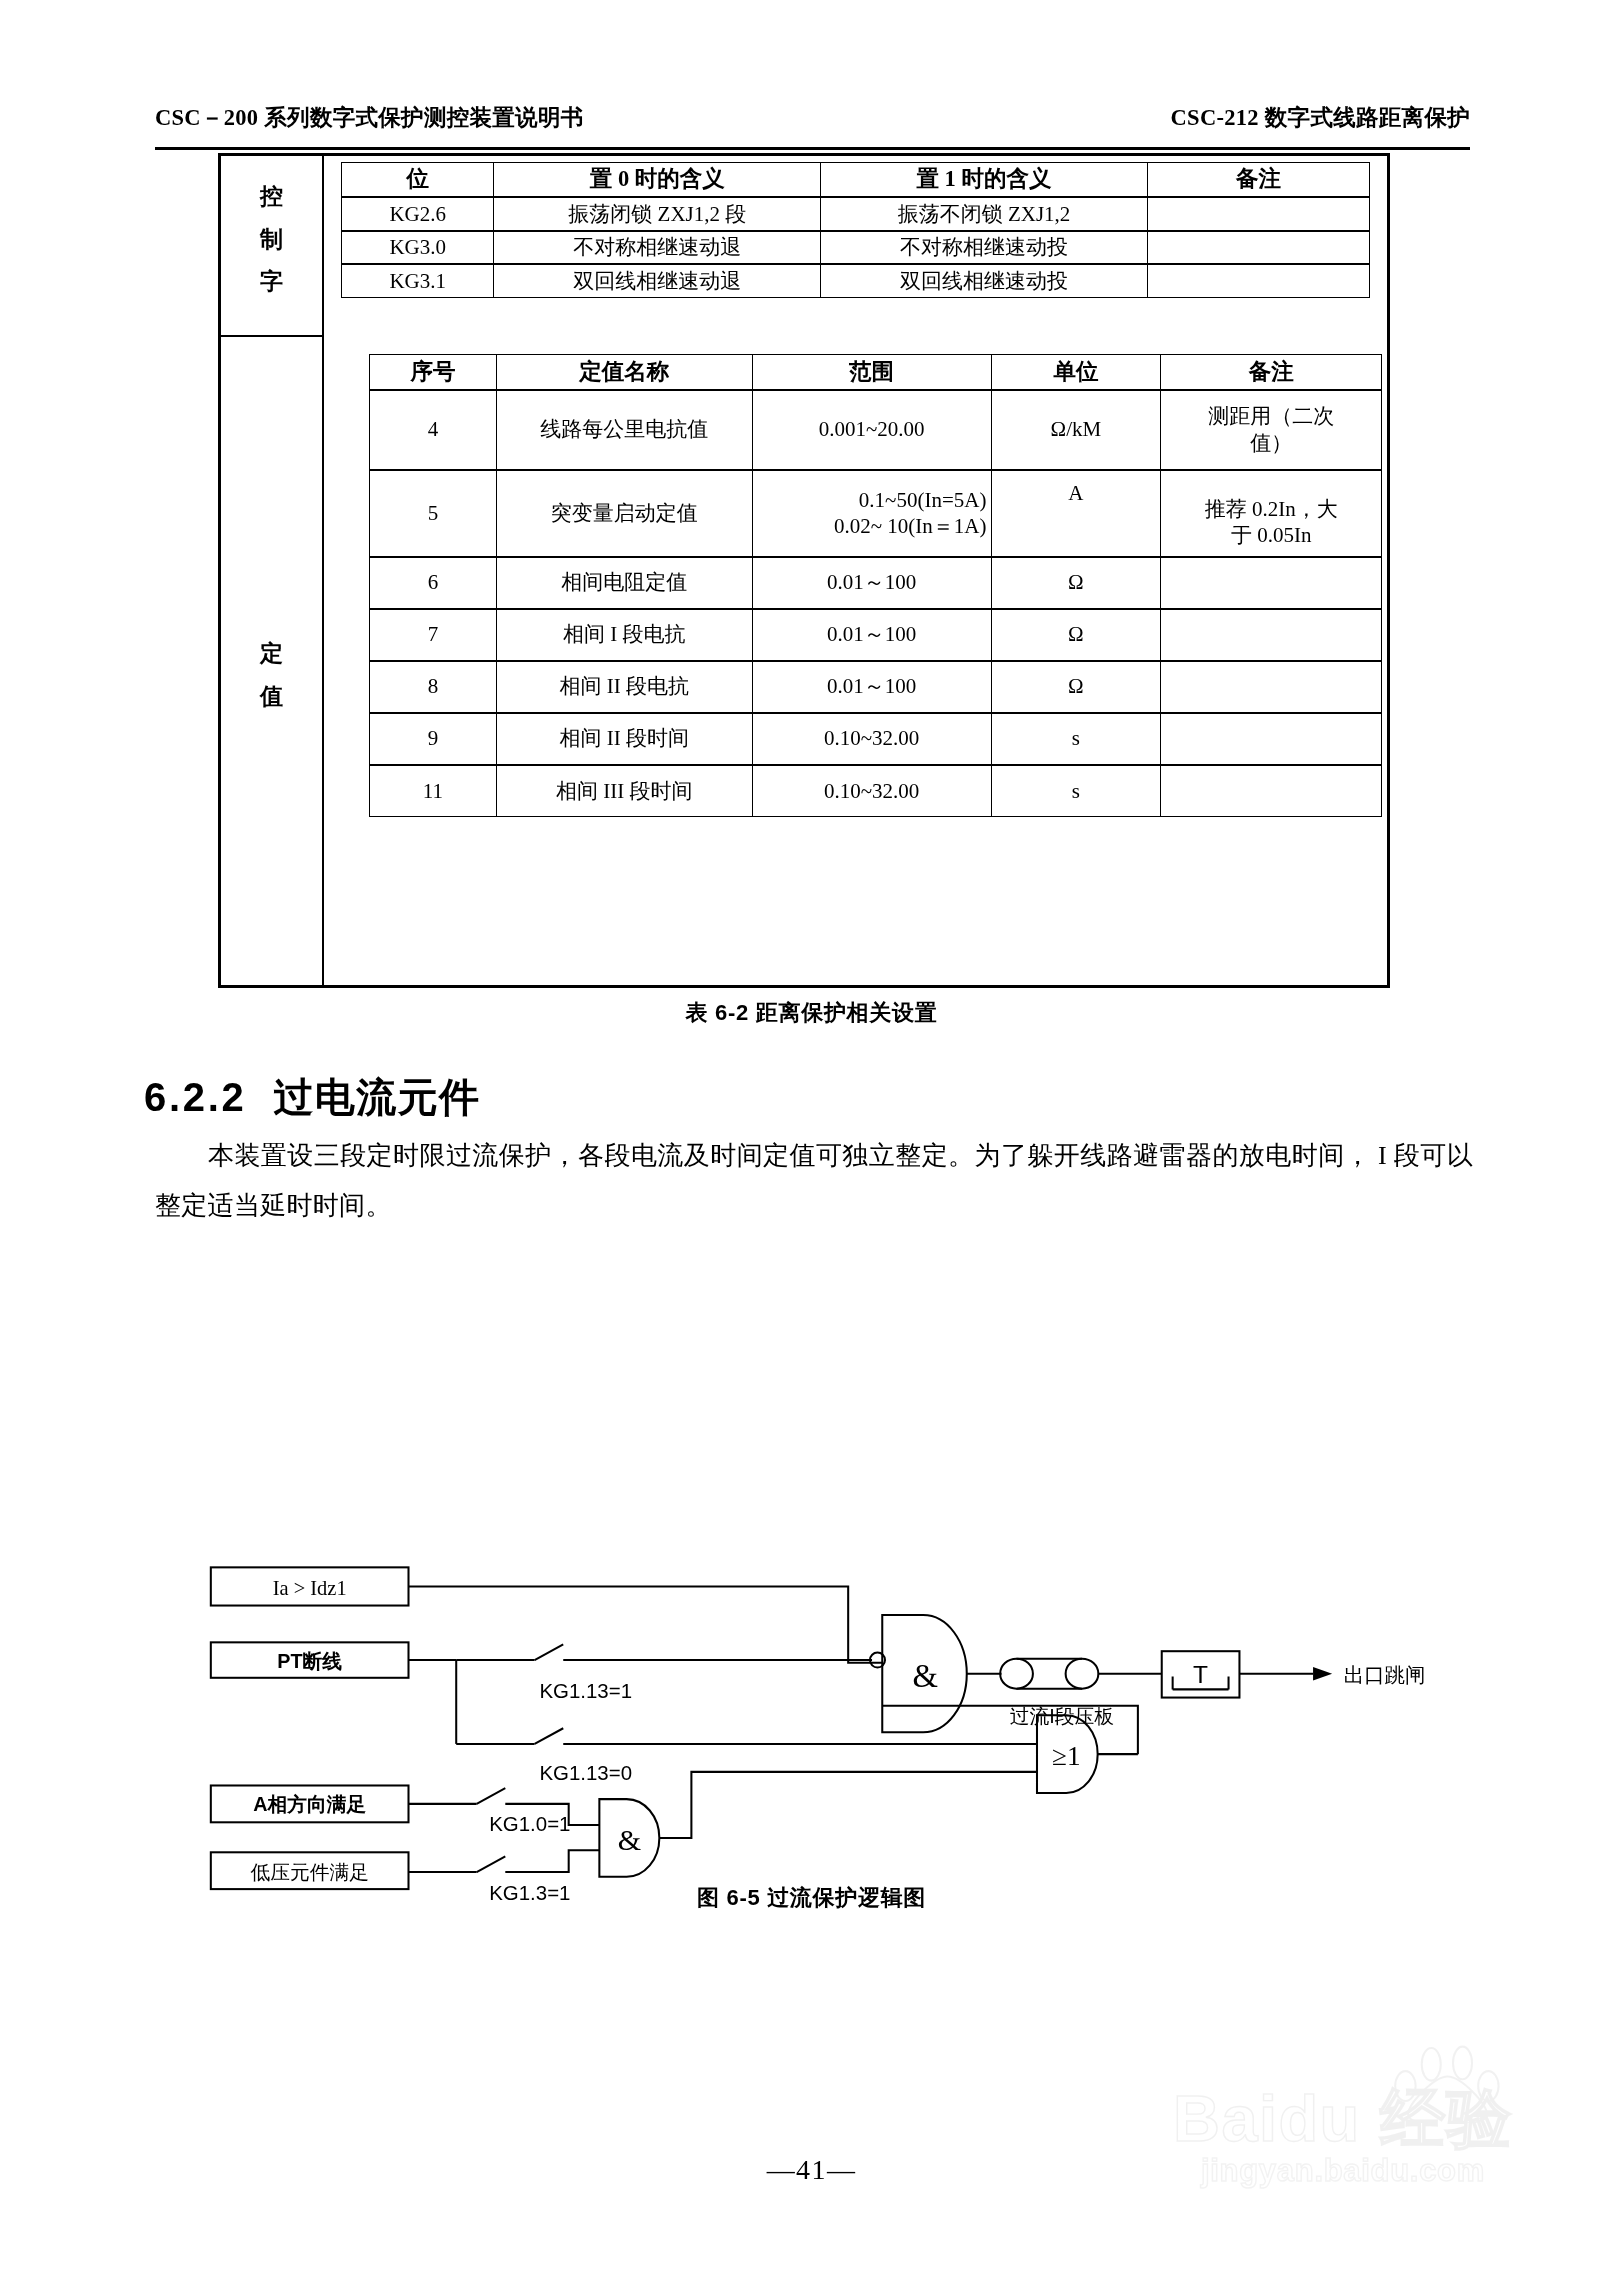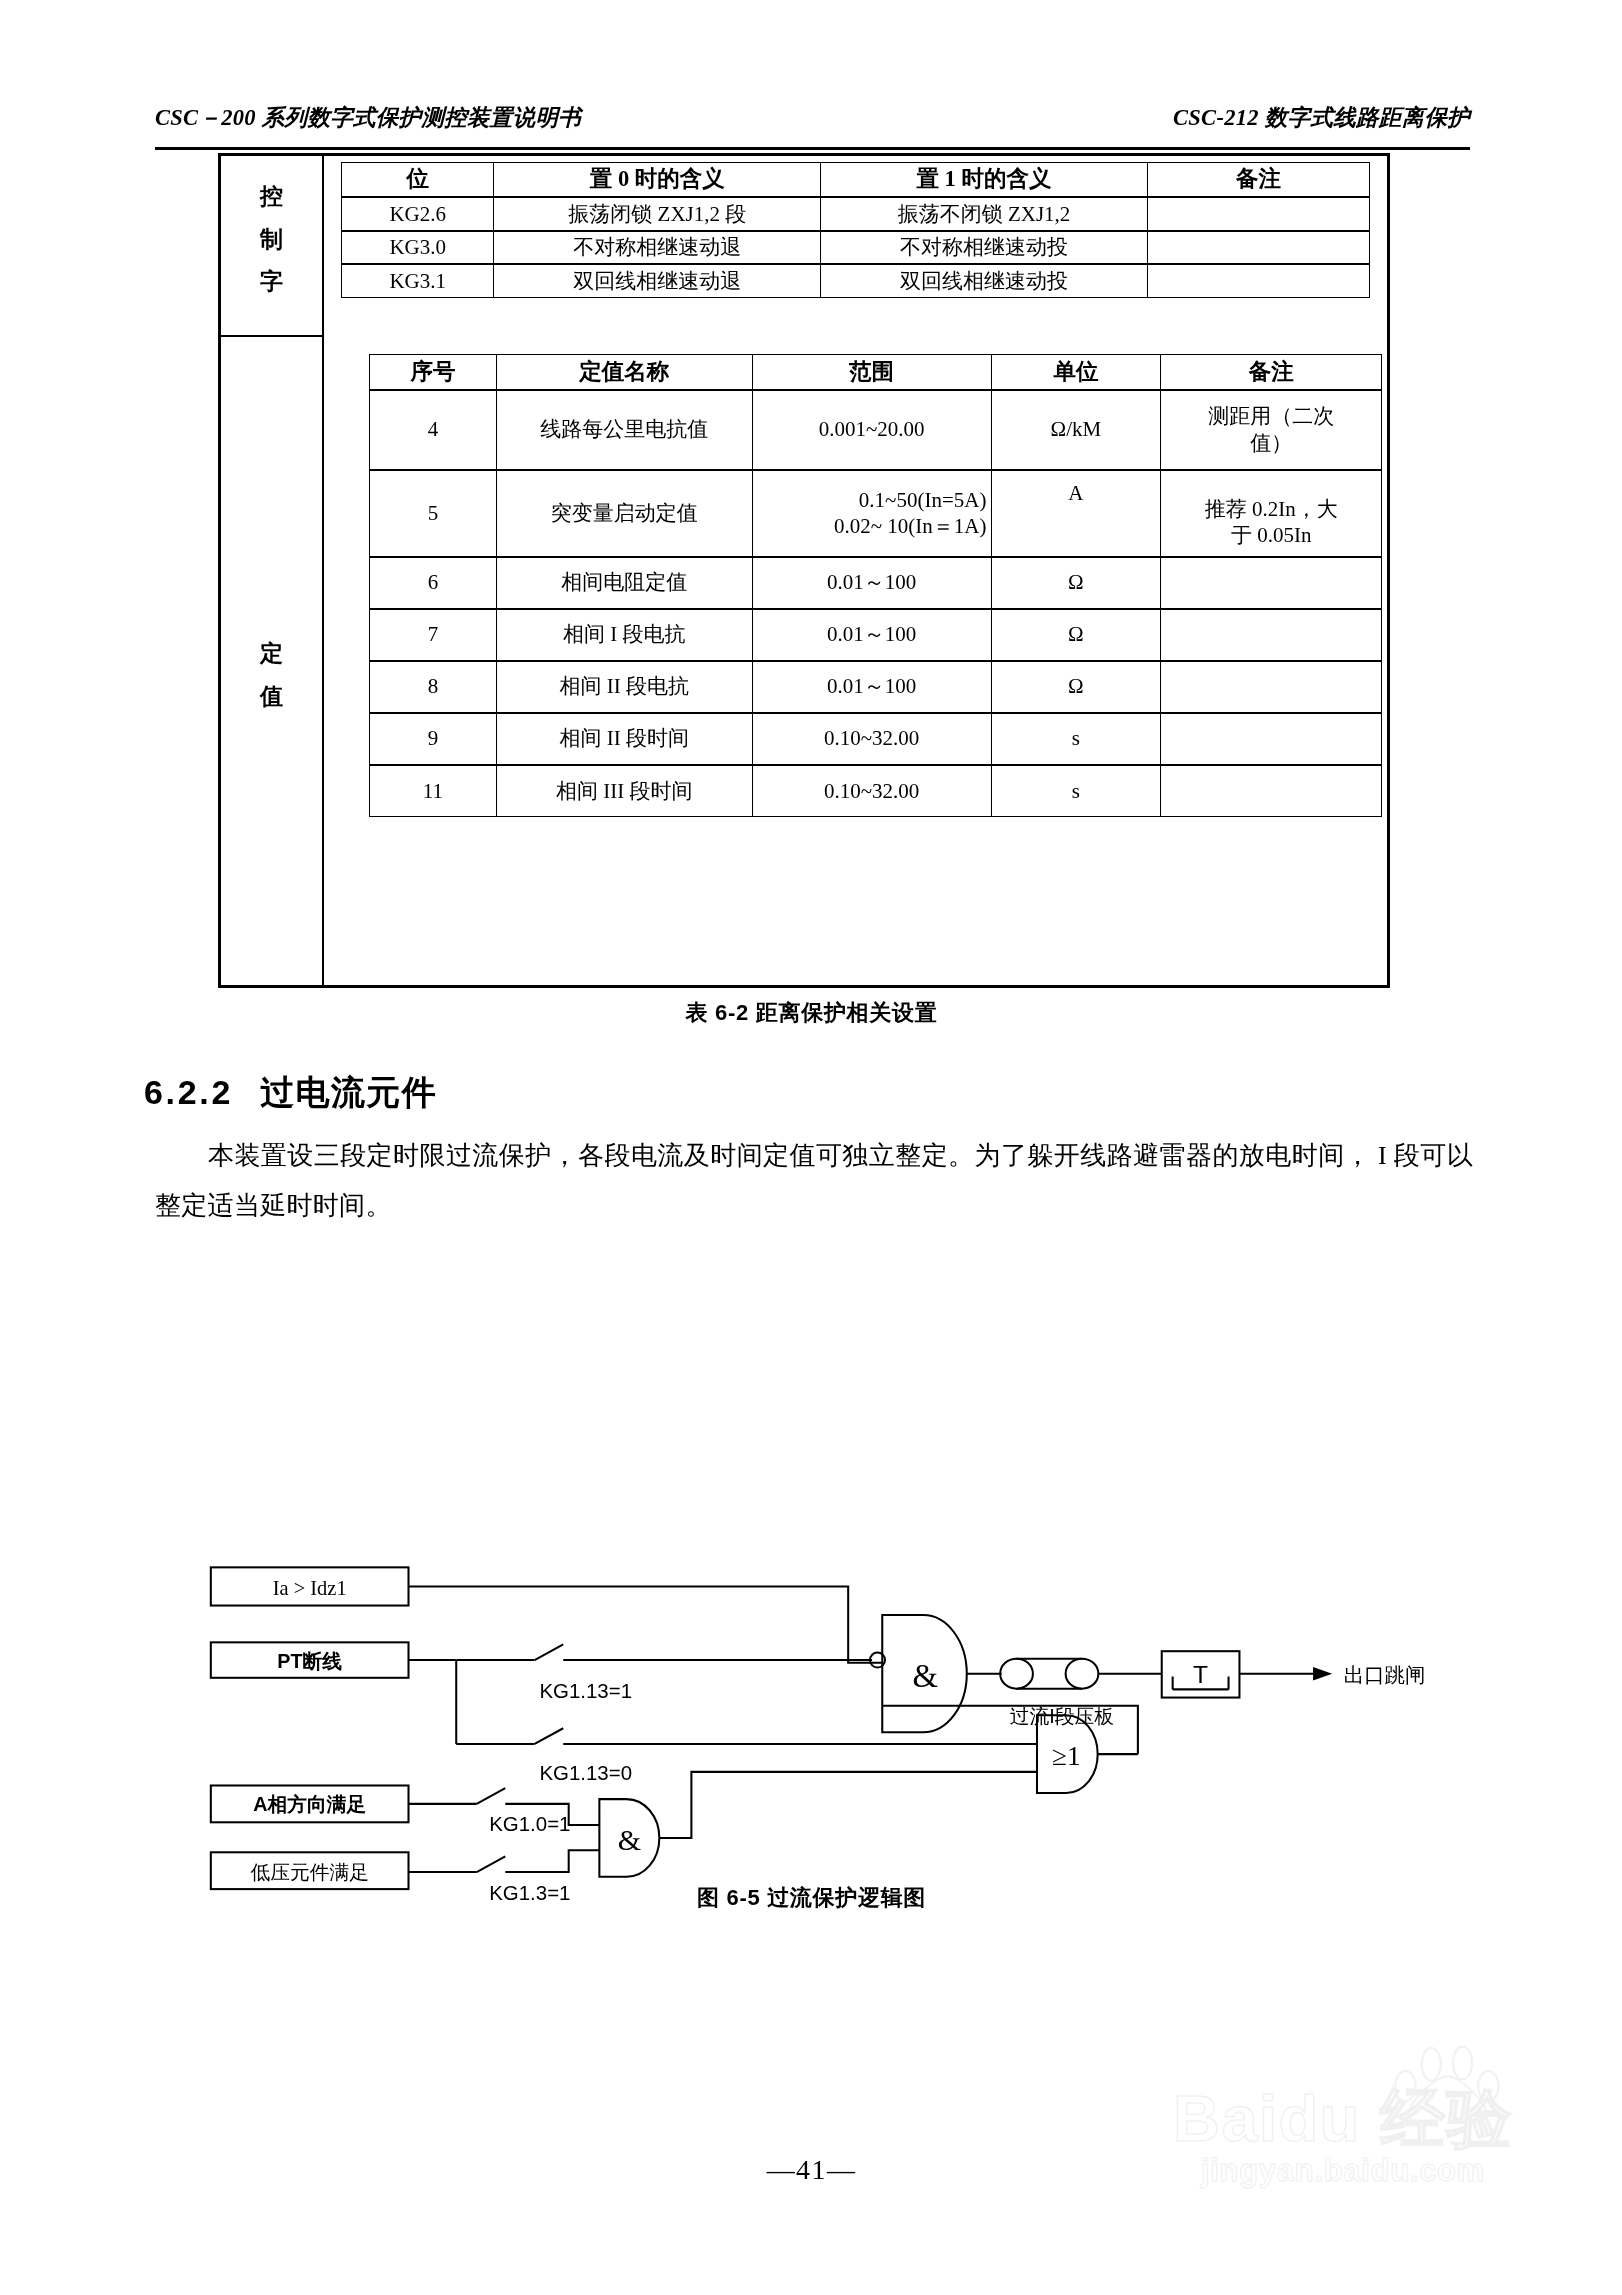--- a/index.html
+++ b/index.html
@@ -5,21 +5,21 @@
 <style>
   html,body{margin:0;padding:0;background:#fff;}
   body{
     width:1623px;height:2295px;position:relative;overflow:hidden;
     font-family:"Liberation Serif","DejaVu Serif",serif;color:#000;
   }
   .page{position:absolute;inset:0;}
 
   
   .hdr{position:absolute;left:155px;top:102px;width:1315px;height:40px;}
-  .hdr .l,.hdr .r{position:absolute;top:0;font-style:italic;font-weight:700;
+  .hdr .l,.hdr .r{position:absolute;top:0;font-weight:700;
        font-size:22.5px;letter-spacing:0.3px;white-space:nowrap;}
   .hdr .l{left:0;}
   .hdr .r{right:0;}
   .hdr-rule{position:absolute;left:155px;top:147px;width:1315px;height:3.4px;background:#000;}
 
   
   .frame{position:absolute;left:218px;top:153px;width:1172px;height:835px;
          border:3.4px solid #000;box-sizing:border-box;}
   .frame-mid{position:absolute;left:0;top:0;width:100%;height:100%;}
   .vrule{position:absolute;left:101px;top:0;width:2px;height:100%;background:#000;}
@@ -48,21 +48,21 @@
   
   .caption{position:absolute;width:100%;text-align:center;
      font-family:"Liberation Sans","DejaVu Sans",sans-serif;
      font-weight:700;font-size:22px;letter-spacing:0.7px;}
   #cap-table{top:998px;}
   #cap-figure{top:1883px;}
 
   
   .sec-h{position:absolute;left:144px;top:1070px;
      font-family:"Liberation Sans","DejaVu Sans",sans-serif;
-     font-weight:700;font-size:34px;letter-spacing:1.4px;white-space:nowrap;text-align:center;}
+     font-weight:700;font-size:40px;letter-spacing:1.4px;white-space:nowrap;text-align:center;}
   .sec-h .num{letter-spacing:2.7px;}
   .sec-h .txt{margin-left:27px;}
 
   
   .body{position:absolute;left:155px;top:1131px;width:1318px;}
   .body p{margin:0 0 2.7px 0;font-size:26px;line-height:50px;
           text-align:justify;text-indent:53px;letter-spacing:0.3px;}
   .body p.p2{margin-top:6.8px;}
 
   

